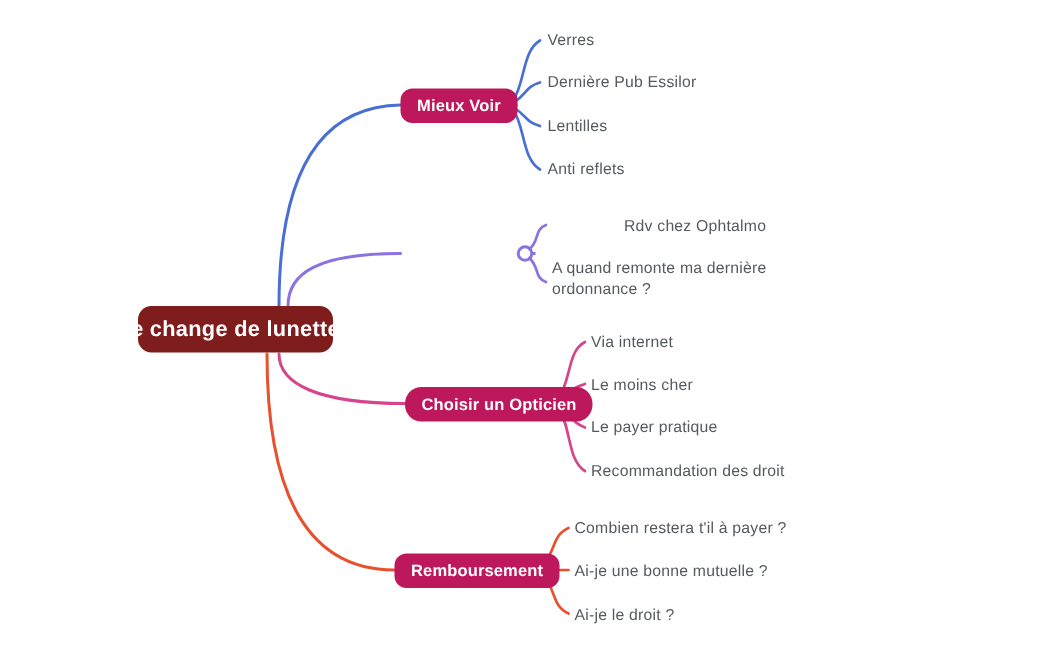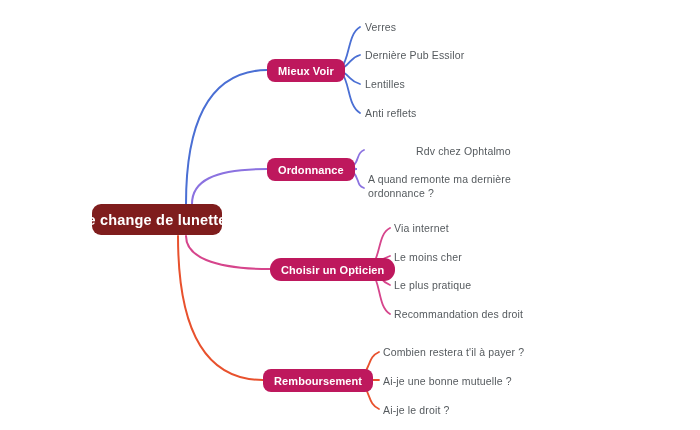--- a/index.html
+++ b/index.html
@@ -100,37 +100,36 @@
     <circle cx="358" cy="380" r="4.5" fill="#ffffff" stroke="#e8512d" stroke-width="2"></circle>
     <path d="M 362 377 C 371 366, 368 357, 379 352" fill="none" stroke="#e8512d" stroke-width="1.8" stroke-linecap="round"></path>
     <path d="M 363 380 L 379 380" fill="none" stroke="#e8512d" stroke-width="1.8" stroke-linecap="round"></path>
     <path d="M 362 383 C 371 394, 368 404, 379 409" fill="none" stroke="#e8512d" stroke-width="1.8" stroke-linecap="round"></path>
   </svg>
 
   <div class="node central-node">Je change de lunettes</div>
 
   <div class="node branch-node" style="left:267px; top:59px;">Mieux Voir</div>
 
-  <div class="node branch-node" style="left:267px; top:158px;">Ordonnance</div>
 
   <div class="node branch-node" style="left:270px; top:258px;border-radius:11px;">Choisir un Opticien</div>
 
   <div class="node branch-node" style="left:263px; top:369px;">Remboursement</div>
 
   <div class="leaf-label" style="left:365px; top:20px;">Verres</div>
   <div class="leaf-label" style="left:365px; top:48px;">Dernière Pub Essilor</div>
   <div class="leaf-label" style="left:365px; top:77px;">Lentilles</div>
   <div class="leaf-label" style="left:365px; top:106px;">Anti reflets</div>
 
   <div class="leaf-label" style="left:368px; top:144px;padding-left:48px;">Rdv chez Ophtalmo</div>
   <div class="leaf-label" style="left:368px; top:172px;">A quand remonte ma dernière
 ordonnance ?</div>
 
   <div class="leaf-label" style="left:394px; top:221px;">Via internet</div>
   <div class="leaf-label" style="left:394px; top:250px;">Le moins cher</div>
-  <div class="leaf-label" style="left:394px; top:278px;">Le plus pratique</div>
+  <div class="leaf-label" style="left:394px; top:278px;">Le payer pratique</div>
   <div class="leaf-label" style="left:394px; top:307px;">Recommandation des droit</div>
 
   <div class="leaf-label" style="left:383px; top:345px;">Combien restera t'il à payer ?</div>
   <div class="leaf-label" style="left:383px; top:374px;">Ai-je une bonne mutuelle ?</div>
   <div class="leaf-label" style="left:383px; top:403px;">Ai-je le droit ?</div>
 
 </div>
 
 </body></html>

